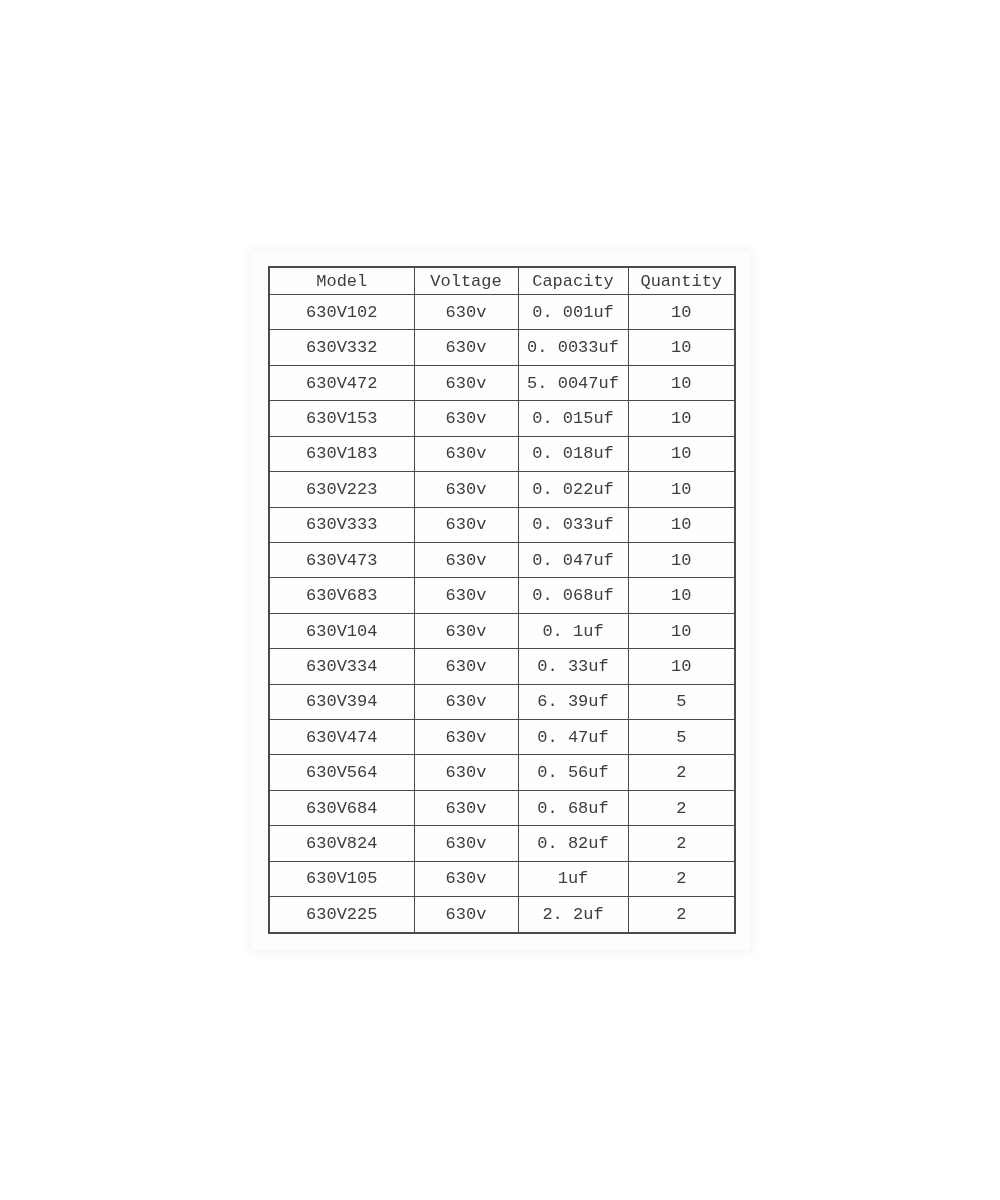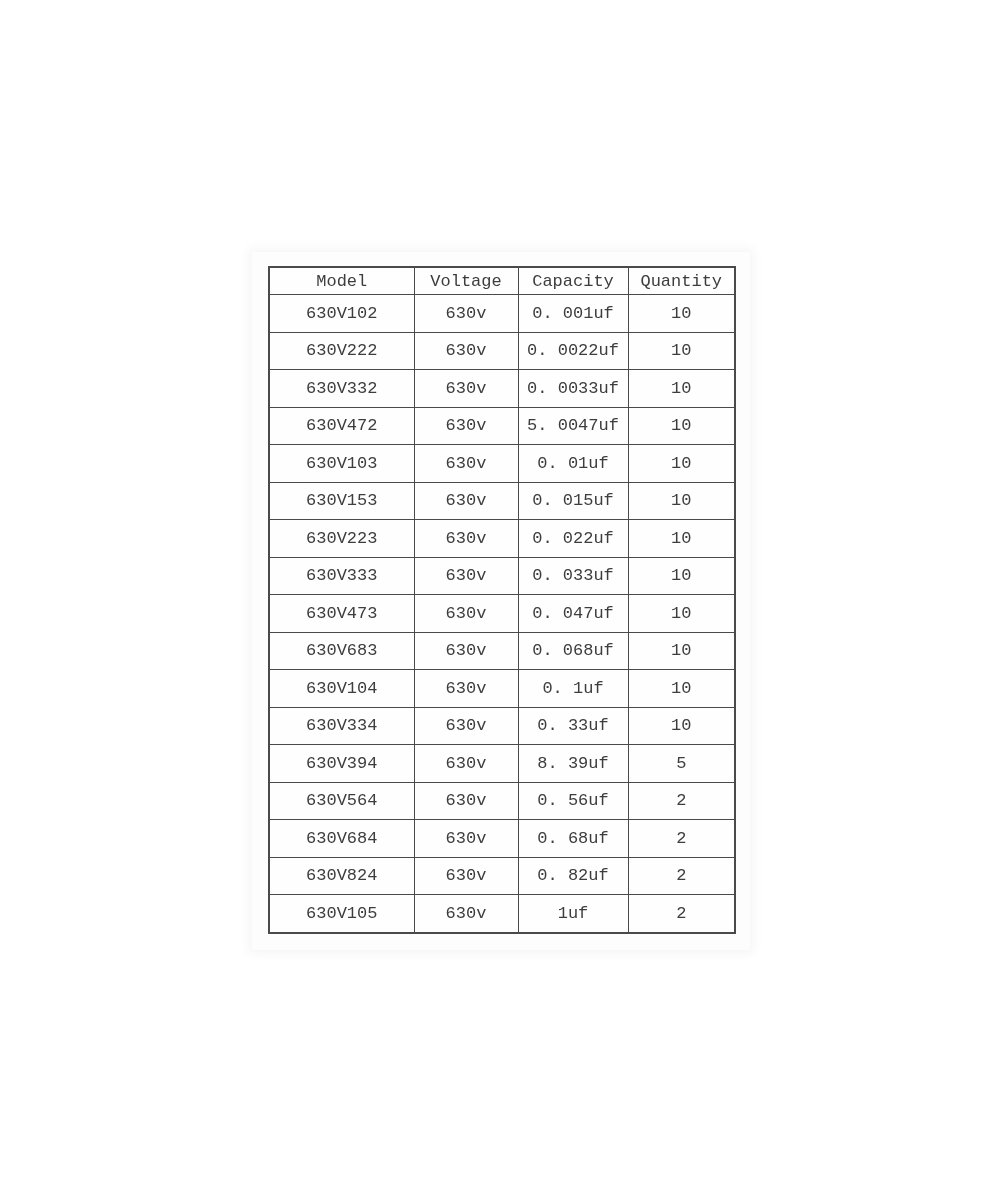--- a/index.html
+++ b/index.html
@@ -75,47 +75,41 @@
       </tr>
     </thead>
     <tbody>
         <tr>
           <td>630V102</td>
           <td>630v</td>
           <td>0. 001uf</td>
           <td>10</td>
         </tr>
         <tr>
-          <td>630V222</td>
-          <td>630v</td>
-          <td>0. 0022uf</td>
-          <td>10</td>
-        </tr>
-        <tr>
           <td>630V332</td>
           <td>630v</td>
           <td>0. 0033uf</td>
           <td>10</td>
         </tr>
         <tr>
           <td>630V472</td>
           <td>630v</td>
           <td>5. 0047uf</td>
           <td>10</td>
         </tr>
         <tr>
-          <td>630V103</td>
+          <td>630V153</td>
           <td>630v</td>
-          <td>0. 01uf</td>
+          <td>0. 015uf</td>
           <td>10</td>
         </tr>
         <tr>
-          <td>630V153</td>
+          <td>630V183</td>
           <td>630v</td>
-          <td>0. 015uf</td>
+          <td>0. 018uf</td>
           <td>10</td>
         </tr>
         <tr>
           <td>630V223</td>
           <td>630v</td>
           <td>0. 022uf</td>
           <td>10</td>
         </tr>
         <tr>
           <td>630V333</td>
@@ -143,21 +137,27 @@
         </tr>
         <tr>
           <td>630V334</td>
           <td>630v</td>
           <td>0. 33uf</td>
           <td>10</td>
         </tr>
         <tr>
           <td>630V394</td>
           <td>630v</td>
-          <td>8. 39uf</td>
+          <td>6. 39uf</td>
+          <td>5</td>
+        </tr>
+        <tr>
+          <td>630V474</td>
+          <td>630v</td>
+          <td>0. 47uf</td>
           <td>5</td>
         </tr>
         <tr>
           <td>630V564</td>
           <td>630v</td>
           <td>0. 56uf</td>
           <td>2</td>
         </tr>
         <tr>
           <td>630V684</td>
@@ -170,15 +170,21 @@
           <td>630v</td>
           <td>0. 82uf</td>
           <td>2</td>
         </tr>
         <tr>
           <td>630V105</td>
           <td>630v</td>
           <td>1uf</td>
           <td>2</td>
         </tr>
+        <tr>
+          <td>630V225</td>
+          <td>630v</td>
+          <td>2. 2uf</td>
+          <td>2</td>
+        </tr>
       </tbody>
   </table>
 </div>
 
 </body></html>

